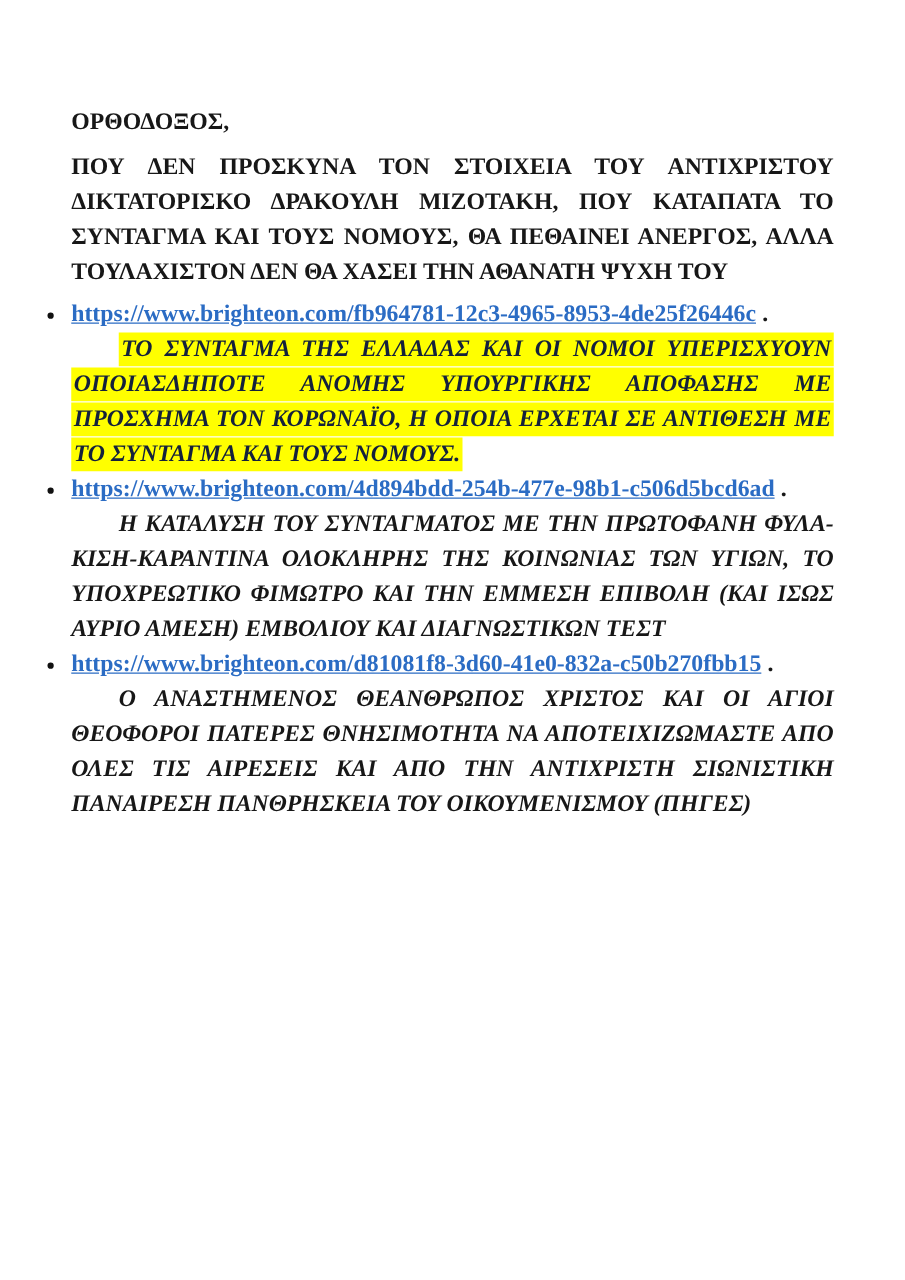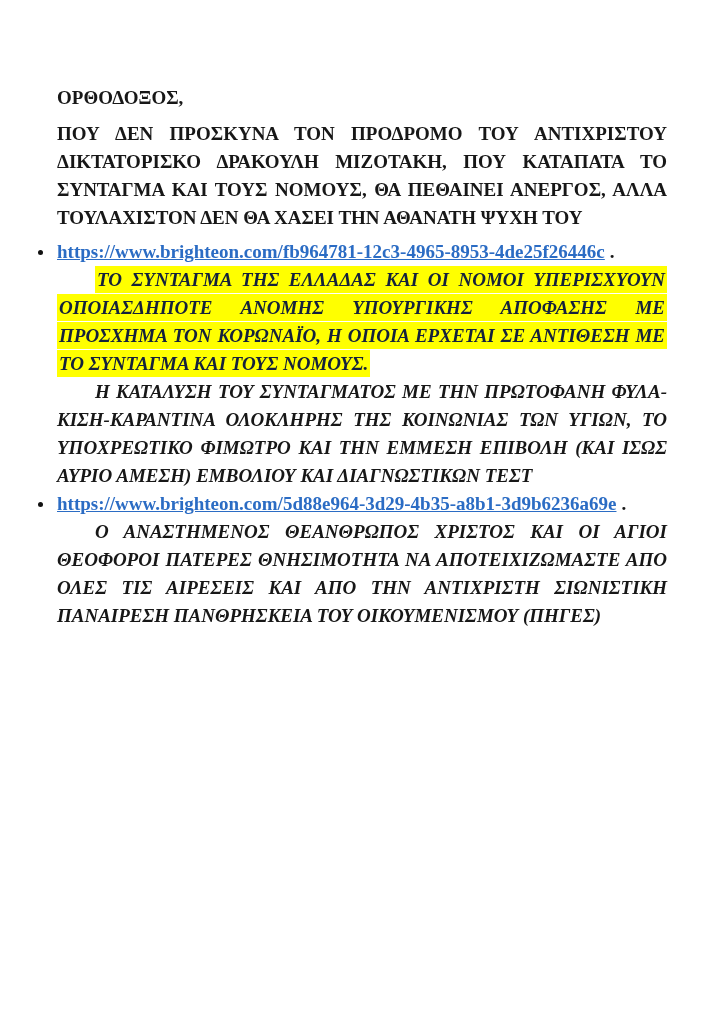--- a/index.html
+++ b/index.html
@@ -74,40 +74,43 @@
     box-decoration-break:clone;
   }
 </style>
 </head>
 <body>
 
 <div class="page">
 
   <p class="intro-head">ΟΡΘΟΔΟΞΟΣ,</p>
 
-  <p class="intro-body">ΠΟΥ ΔΕΝ ΠΡΟΣΚΥΝΑ ΤΟΝ ΠΡΟΔΡΟΜΟ ΤΟΥ ΑΝΤΙΧΡΙΣΤΟΥ ΔΙΚΤΑΤΟΡΙΣΚΟ ΔΡΑΚΟΥΛΗ ΜΙΖΟΤΑΚΗ, ΠΟΥ ΚΑΤΑΠΑΤΑ ΤΟ ΣΥΝΤΑΓΜΑ ΚΑΙ ΤΟΥΣ ΝΟΜΟΥΣ, ΘΑ ΠΕΘΑΙΝΕΙ ΑΝΕΡΓΟΣ, ΑΛΛΑ ΤΟΥΛΑΧΙΣΤΟΝ ΔΕΝ ΘΑ ΧΑΣΕΙ ΤΗΝ ΑΘΑΝΑΤΗ ΨΥΧΗ ΤΟΥ</p>
+  <p class="intro-body">ΠΟΥ ΔΕΝ ΠΡΟΣΚΥΝΑ ΤΟΝ ΣΤΟΙΧΕΙΑ ΤΟΥ ΑΝΤΙΧΡΙΣΤΟΥ ΔΙΚΤΑΤΟΡΙΣΚΟ ΔΡΑΚΟΥΛΗ ΜΙΖΟΤΑΚΗ, ΠΟΥ ΚΑΤΑΠΑΤΑ ΤΟ ΣΥΝΤΑΓΜΑ ΚΑΙ ΤΟΥΣ ΝΟΜΟΥΣ, ΘΑ ΠΕΘΑΙΝΕΙ ΑΝΕΡΓΟΣ, ΑΛΛΑ ΤΟΥΛΑΧΙΣΤΟΝ ΔΕΝ ΘΑ ΧΑΣΕΙ ΤΗΝ ΑΘΑΝΑΤΗ ΨΥΧΗ ΤΟΥ</p>
 
   <div class="item hl">
     <p class="link-line">
       <span class="bullet"></span><a class="url" href="#">https://www.brighteon.com/fb964781-12c3-4965-8953-4de25f26446c</a><span class="suffix">.</span>
     </p>
     <p class="para"><span class="para-text">ΤΟ ΣΥΝΤΑΓΜΑ ΤΗΣ ΕΛΛΑΔΑΣ ΚΑΙ ΟΙ ΝΟΜΟΙ ΥΠΕΡΙΣΧΥΟΥΝ ΟΠΟΙΑΣΔΗΠΟΤΕ ΑΝΟΜΗΣ ΥΠΟΥΡΓΙΚΗΣ ΑΠΟΦΑΣΗΣ ΜΕ ΠΡΟΣΧΗΜΑ ΤΟΝ ΚΟΡΩΝΑΪΟ, Η ΟΠΟΙΑ ΕΡΧΕΤΑΙ ΣΕ ΑΝΤΙΘΕΣΗ ΜΕ ΤΟ ΣΥΝΤΑΓΜΑ ΚΑΙ ΤΟΥΣ ΝΟΜΟΥΣ.</span></p>
   </div>
 
   <div class="item">
+    <p class="link-line">
+      <span class="bullet"></span><a class="url" href="#">https://www.brighteon.com/4d894bdd-254b-477e-98b1-c506d5bcd6ad</a><span class="suffix">.</span>
+    </p>
     <p class="para"><span class="para-text">Η ΚΑΤΑΛΥΣΗ ΤΟΥ ΣΥΝΤΑΓΜΑΤΟΣ ΜΕ ΤΗΝ ΠΡΩΤΟΦΑΝΗ ΦΥΛΑ-ΚΙΣΗ-ΚΑΡΑΝΤΙΝΑ ΟΛΟΚΛΗΡΗΣ ΤΗΣ ΚΟΙΝΩΝΙΑΣ ΤΩΝ ΥΓΙΩΝ, ΤΟ ΥΠΟΧΡΕΩΤΙΚΟ ΦΙΜΩΤΡΟ ΚΑΙ ΤΗΝ ΕΜΜΕΣΗ ΕΠΙΒΟΛΗ (ΚΑΙ ΙΣΩΣ ΑΥΡΙΟ ΑΜΕΣΗ) ΕΜΒΟΛΙΟΥ ΚΑΙ ΔΙΑΓΝΩΣΤΙΚΩΝ ΤΕΣΤ</span></p>
   </div>
 
   <div class="item">
+    <p class="link-line">
+      <span class="bullet"></span><a class="url" href="#">https://www.brighteon.com/d81081f8-3d60-41e0-832a-c50b270fbb15</a><span class="suffix">.</span>
+    </p>
   </div>
 
   <div class="item">
-    <p class="link-line">
-      <span class="bullet"></span><a class="url" href="#">https://www.brighteon.com/5d88e964-3d29-4b35-a8b1-3d9b6236a69e</a><span class="suffix">.</span>
-    </p>
     <p class="para"><span class="para-text">Ο ΑΝΑΣΤΗΜΕΝΟΣ ΘΕΑΝΘΡΩΠΟΣ ΧΡΙΣΤΟΣ ΚΑΙ ΟΙ ΑΓΙΟΙ ΘΕΟΦΟΡΟΙ ΠΑΤΕΡΕΣ ΘΝΗΣΙΜΟΤΗΤΑ ΝΑ ΑΠΟΤΕΙΧΙΖΩΜΑΣΤΕ ΑΠΟ ΟΛΕΣ ΤΙΣ ΑΙΡΕΣΕΙΣ ΚΑΙ ΑΠΟ ΤΗΝ ΑΝΤΙΧΡΙΣΤΗ ΣΙΩΝΙΣΤΙΚΗ ΠΑΝΑΙΡΕΣΗ ΠΑΝΘΡΗΣΚΕΙΑ ΤΟΥ ΟΙΚΟΥΜΕΝΙΣΜΟΥ (ΠΗΓΕΣ)</span></p>
   </div>
 
   <div class="item">
   </div>
 
 
 </div>
 
 </body></html>

